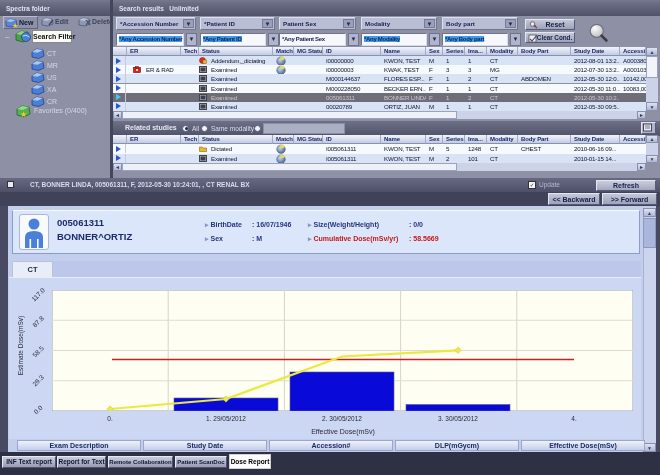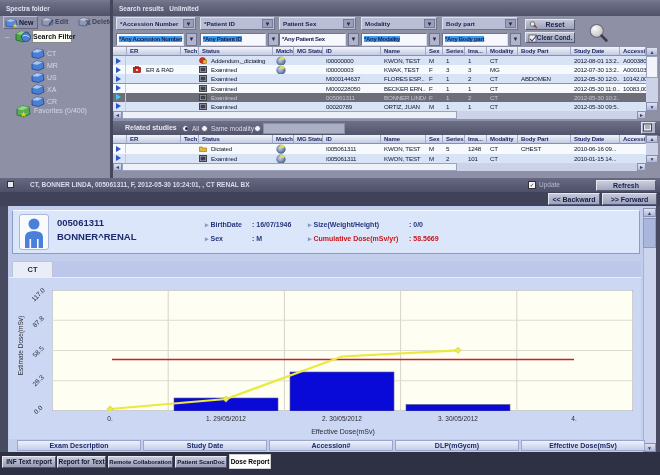--- a/index.html
+++ b/index.html
@@ -422,21 +422,21 @@
 <div class="abs" style="left:12px;top:4px;width:628px;height:44px;background:#dce6fa;border:1px solid #8c9cc8;border-top-color:#f4f8ff;">
 <div class="abs" style="left:6px;top:3px;width:30px;height:36px;background:#f8fafe;border:1px solid #a8b6da;border-radius:3px;">
         <svg width="28" height="34" viewBox="0 0 28 34" style="position:absolute;left:0;top:0;">
           <circle cx="14" cy="9" r="5.5" fill="#4a80d8"></circle>
           <path d="M5 33 L5 22 Q5 16 14 16 Q23 16 23 22 L23 33 Z" fill="#4a80d8"></path>
           <rect x="9.5" y="24" width="1.6" height="9" fill="#f8fafe"></rect>
           <rect x="17" y="24" width="1.6" height="9" fill="#f8fafe"></rect>
         </svg>
       </div>
 <div class="abs" style="left:44px;top:6px;font-size:9.5px;font-weight:bold;color:#1c2a6e;">005061311</div>
-<div class="abs" style="left:44px;top:20px;font-size:9.5px;font-weight:bold;color:#1c2a6e;">BONNER^RENAL</div>
+<div class="abs" style="left:44px;top:20px;font-size:9.5px;font-weight:bold;color:#1c2a6e;">BONNER^ORTIZ</div>
 <div class="abs banlab" style="left:192px;top:10px;"><span style="color:#8898c0;">▸</span> BirthDate</div>
 <div class="abs banlab" style="left:239px;top:10px;">:  16/07/1946</div>
 <div class="abs banlab" style="left:295px;top:10px;"><span style="color:#8898c0;">▸</span> Size(Weight/Height)</div>
 <div class="abs banlab" style="left:396px;top:10px;">:  0/0</div>
 <div class="abs banlab" style="left:192px;top:24px;"><span style="color:#8898c0;">▸</span> Sex</div>
 <div class="abs banlab" style="left:239px;top:24px;">:  M</div>
 <div class="abs banlab" style="left:295px;top:24px;color:#c41818;"><span style="color:#8898c0;">▸</span> Cumulative Dose(mSv/yr)</div>
 <div class="abs banlab" style="left:396px;top:24px;color:#c41818;">:  58.5669</div>
 </div>
 <div class="abs" style="left:44px;top:55px;width:597px;height:16px;background:#bdc7e9;"></div>

